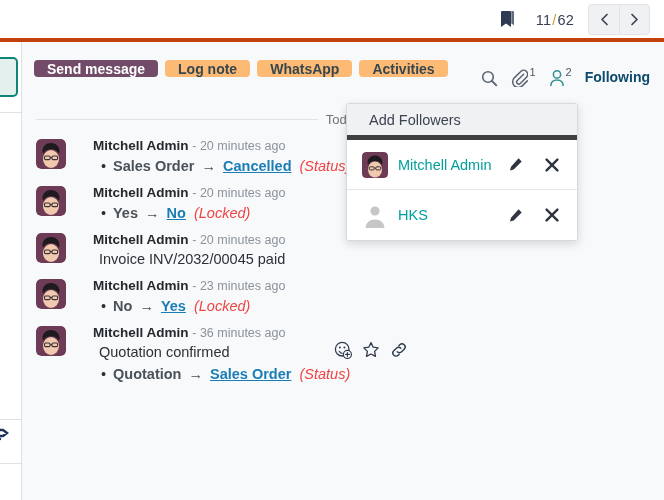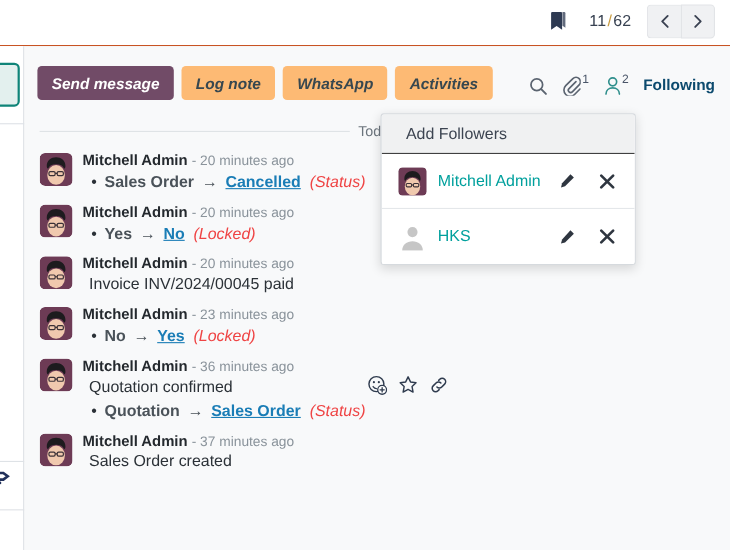--- a/index.html
+++ b/index.html
@@ -7,21 +7,21 @@
     width: 664px; height: 500px;
     font-family: "Liberation Sans", sans-serif;
     background: #ffffff;
     overflow: hidden;
   }
   #root { position: relative; width: 664px; height: 500px; }
 
   
   .top-header {
     position: absolute; left: 0; top: 0; width: 664px; height: 42px;
-    background: #ffffff; border-bottom: 1px solid #c2410c;
+    background: #ffffff; border-bottom: 4px solid #c2410c;
   }
   .pager-wrap {
     position: absolute; right: 14px; top: 4px;
     display: flex; align-items: center; gap: 10px;
   }
   .bookmark-icon { display: flex; align-items: center; padding: 2px 6px; cursor: pointer; }
   .pager-counter {
     font-size: 14.5px; color: #374151; letter-spacing: .2px;
     white-space: nowrap; padding: 0 4px;
   }
@@ -61,24 +61,24 @@
   }
   .left-send-icon { position: absolute; left: -10px; top: 385px; }
 
   
   .composer-bar {
     position: absolute; left: 22px; top: 52px; right: 0; height: 52px;
     display: flex; align-items: flex-start; padding: 8px 14px 0 12px;
   }
   .btn-group { display: flex; gap: 7px; }
   .cbtn {
-    height: 31px; padding: 0 13px; border-radius: 4px; border: none;
+    height: 17px; padding: 0 13px; border-radius: 4px; border: none;
     font-size: 14px; font-weight: bold; cursor: pointer;
     font-family: "Liberation Sans", sans-serif; white-space: nowrap;
-    display: flex; align-items: center; font-style: italic;
+    display: flex; align-items: center;
   }
   .cbtn.primary { background: #714b67; color: #ffffff; }
   .cbtn.ghost { background: #fdba74; color: #37474f; }
 
   .tool-right {
     margin-left: auto; display: flex; align-items: center; gap: 13px;
     height: 31px;
   }
   .tool-icon { display: flex; align-items: flex-start; cursor: pointer; position: relative; }
   .count-sup {
@@ -97,21 +97,21 @@
   }
   .day-divider {
     position: relative; height: 30px; display: flex; align-items: center;
   }
   .day-divider .line { flex: 1; height: 1px; background: #dfe3e6; }
   .day-divider .label {
     font-size: 13px; color: #6c757d; padding: 0 8px; font-weight: normal;
   }
   .day-divider .line.right { visibility: hidden; }
 
-  .msg { display: flex; gap: 9px; padding: 3px 0 4px 0; position: relative; justify-content: flex-end; }
+  .msg { display: flex; gap: 27px; padding: 3px 0 4px 0; position: relative; justify-content: flex-end; }
   .avatar {
     width: 30px; height: 30px; border-radius: 5px; flex: 0 0 30px;
     overflow: hidden; margin-top: 2px;
   }
   .msg-body { flex: 1; min-width: 0; }
   .msg-head { font-size: 13.5px; line-height: 18px; white-space: nowrap; }
   .author { font-weight: bold; color: #24292e; }
   .tstamp { color: #8a939b; font-size: 12.5px; }
   .msg-text {
     font-size: 14.5px; color: #2b3137; line-height: 21px; padding-left: 6px;
@@ -136,21 +136,21 @@
 
   
   .followers-dd {
     position: absolute; left: 346px; top: 103px; width: 232px;
     background: #ffffff; border: 1px solid #d6dade;
     border-radius: 3px; box-shadow: 0 3px 10px rgba(0,0,0,.14);
     overflow: hidden; z-index: 40;
   }
   .dd-header {
     height: 36px; display: flex; align-items: center; padding: 0 0 0 22px;
-    background: #f0f1f2; border-bottom: 1px solid #404040;
+    background: #f0f1f2; border-bottom: 5px solid #404040;
     font-size: 14.5px; color: #3c4451; cursor: pointer;
   }
   .dd-row {
     height: 50px; display: flex; align-items: center; gap: 10px;
     padding: 0 18px 0 15px; border-bottom: 1px solid #e4e7ea;
     background: #ffffff;
   }
   .dd-row:last-child { border-bottom: none; }
   .dd-avatar { width: 26px; height: 26px; border-radius: 4px; overflow: hidden; flex: 0 0 26px; }
   .dd-name { flex: 1; font-size: 14.5px; color: #00a09d; cursor: pointer; }
@@ -305,21 +305,21 @@
           <rect x="8.5" y="17" width="5.6" height="3.6" rx="1.2" fill="none" stroke="#3a3137" stroke-width="1.1"></rect>
           <rect x="16" y="17" width="5.6" height="3.6" rx="1.2" fill="none" stroke="#3a3137" stroke-width="1.1"></rect>
           <path d="M14.1 18.6h1.9" stroke="#3a3137" stroke-width="1.1"></path>
         </svg>
       </div>
       <div class="msg-body">
         <div class="msg-head">
           <span class="author">Mitchell Admin</span>
           <span class="tstamp">- 20 minutes ago</span>
         </div>
-        <div class="msg-text">Invoice INV/2024/00045 paid</div>
+        <div class="msg-text">Invoice INV/2032/00045 paid</div>
       </div>
     </div>
 
     <div class="msg">
       <div class="avatar">
         <svg viewBox="0 0 30 30" width="30" height="30">
           <rect width="30" height="30" rx="5" fill="#6d3b55"></rect>
           <ellipse cx="15" cy="20" rx="8" ry="9" fill="#f0c9ae"></ellipse>
           <path d="M6.5 12c0-5 4-8 8.5-8s8.5 3 8.5 8c0 1.6-.6 2.6-1.3 2.2-.8-2.6-3.6-3.9-7.2-3.9s-6.4 1.3-7.2 3.9c-.7.4-1.3-.6-1.3-2.2z" fill="#1d1b1e"></path>
           <rect x="8.5" y="17" width="5.6" height="3.6" rx="1.2" fill="none" stroke="#3a3137" stroke-width="1.1"></rect>
@@ -385,39 +385,20 @@
         </span>
         <span class="act">
           <svg width="18" height="18" viewBox="0 0 18 18">
             <path d="M7.2 10.8a3.1 3.1 0 0 0 4.4 0l2.6-2.6a3.1 3.1 0 0 0-4.4-4.4l-1 1" fill="none" stroke="#2f3b4e" stroke-width="1.4" stroke-linecap="round"></path>
             <path d="M10.8 7.2a3.1 3.1 0 0 0-4.4 0L3.8 9.8a3.1 3.1 0 0 0 4.4 4.4l1-1" fill="none" stroke="#2f3b4e" stroke-width="1.4" stroke-linecap="round"></path>
           </svg>
         </span>
       </div>
     </div>
 
-    <div class="msg">
-      <div class="avatar">
-        <svg viewBox="0 0 30 30" width="30" height="30">
-          <rect width="30" height="30" rx="5" fill="#6d3b55"></rect>
-          <ellipse cx="15" cy="20" rx="8" ry="9" fill="#f0c9ae"></ellipse>
-          <path d="M6.5 12c0-5 4-8 8.5-8s8.5 3 8.5 8c0 1.6-.6 2.6-1.3 2.2-.8-2.6-3.6-3.9-7.2-3.9s-6.4 1.3-7.2 3.9c-.7.4-1.3-.6-1.3-2.2z" fill="#1d1b1e"></path>
-          <rect x="8.5" y="17" width="5.6" height="3.6" rx="1.2" fill="none" stroke="#3a3137" stroke-width="1.1"></rect>
-          <rect x="16" y="17" width="5.6" height="3.6" rx="1.2" fill="none" stroke="#3a3137" stroke-width="1.1"></rect>
-          <path d="M14.1 18.6h1.9" stroke="#3a3137" stroke-width="1.1"></path>
-        </svg>
-      </div>
-      <div class="msg-body">
-        <div class="msg-head">
-          <span class="author">Mitchell Admin</span>
-          <span class="tstamp">- 37 minutes ago</span>
-        </div>
-        <div class="msg-text">Sales Order created</div>
-      </div>
-    </div>
 
   </div>
 
   <div class="followers-dd">
     <div class="dd-header">Add Followers</div>
 
     <div class="dd-row">
       <span class="dd-avatar">
         <svg viewBox="0 0 26 26" width="26" height="26">
           <rect width="26" height="26" rx="4" fill="#6d3b55"></rect>

